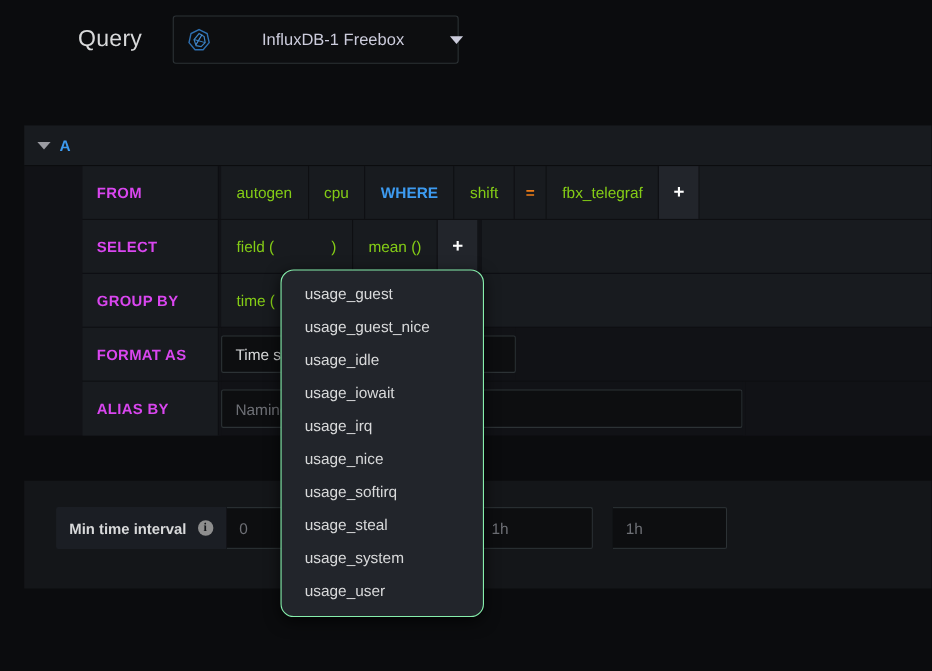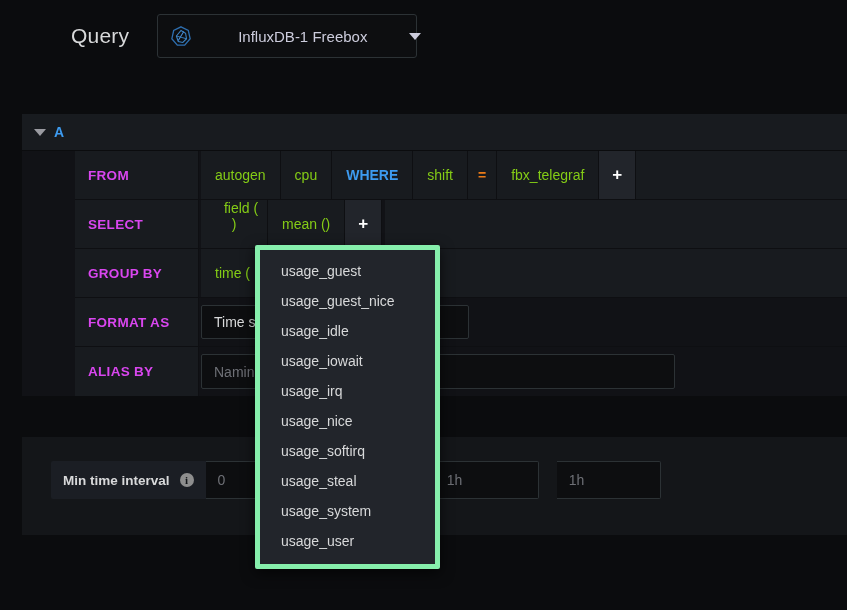--- a/index.html
+++ b/index.html
@@ -107,22 +107,22 @@
   .rowfill { flex: 1 1 auto; background: #181b1f; }
   .rowfill.dark { background: #111216; }
   .spacer-cell { width: 3px; flex: 0 0 3px; background: #111216; }
 
   
   .dropdown {
     position: absolute;
     left: 255px; top: 245px;
     width: 185px;
     background: #22252b;
-    border: 5px solid #86efac;
-    border-radius: 2px;
+    border: 1px solid #86efac;
+    border-radius: 12px;
     padding: 6px 0 8px 0;
     z-index: 50;
     box-shadow: 0 4px 14px rgba(0,0,0,.65);
   }
   .dd-item {
     padding: 7px 0 7px 21px;
     color: #d8d9da;
     font-size: 14px;
     white-space: nowrap;
     cursor: pointer;
@@ -206,21 +206,21 @@
         <div class="segment">shift</div>
         <div class="segment op">=</div>
         <div class="segment">fbx_telegraf</div>
         <div class="segment plus">+</div>
         <div class="rowfill"></div>
       </div>
 
       <div class="erow">
         <div class="ecell-label">SELECT</div>
         <div class="ecell-gap"></div>
-        <div class="segment" style="padding-right:0;flex-direction:column;">
+        <div class="segment" style="padding-right:0;">
           <span>field (</span>
           <span style="display:inline-block;width:52px;"></span>
           <span style="padding-right:14px;">)</span>
         </div>
         <div class="segment">mean ()</div>
         <div class="segment plus">+</div>
         <div class="spacer-cell"></div>
         <div class="rowfill"></div>
       </div>
 

